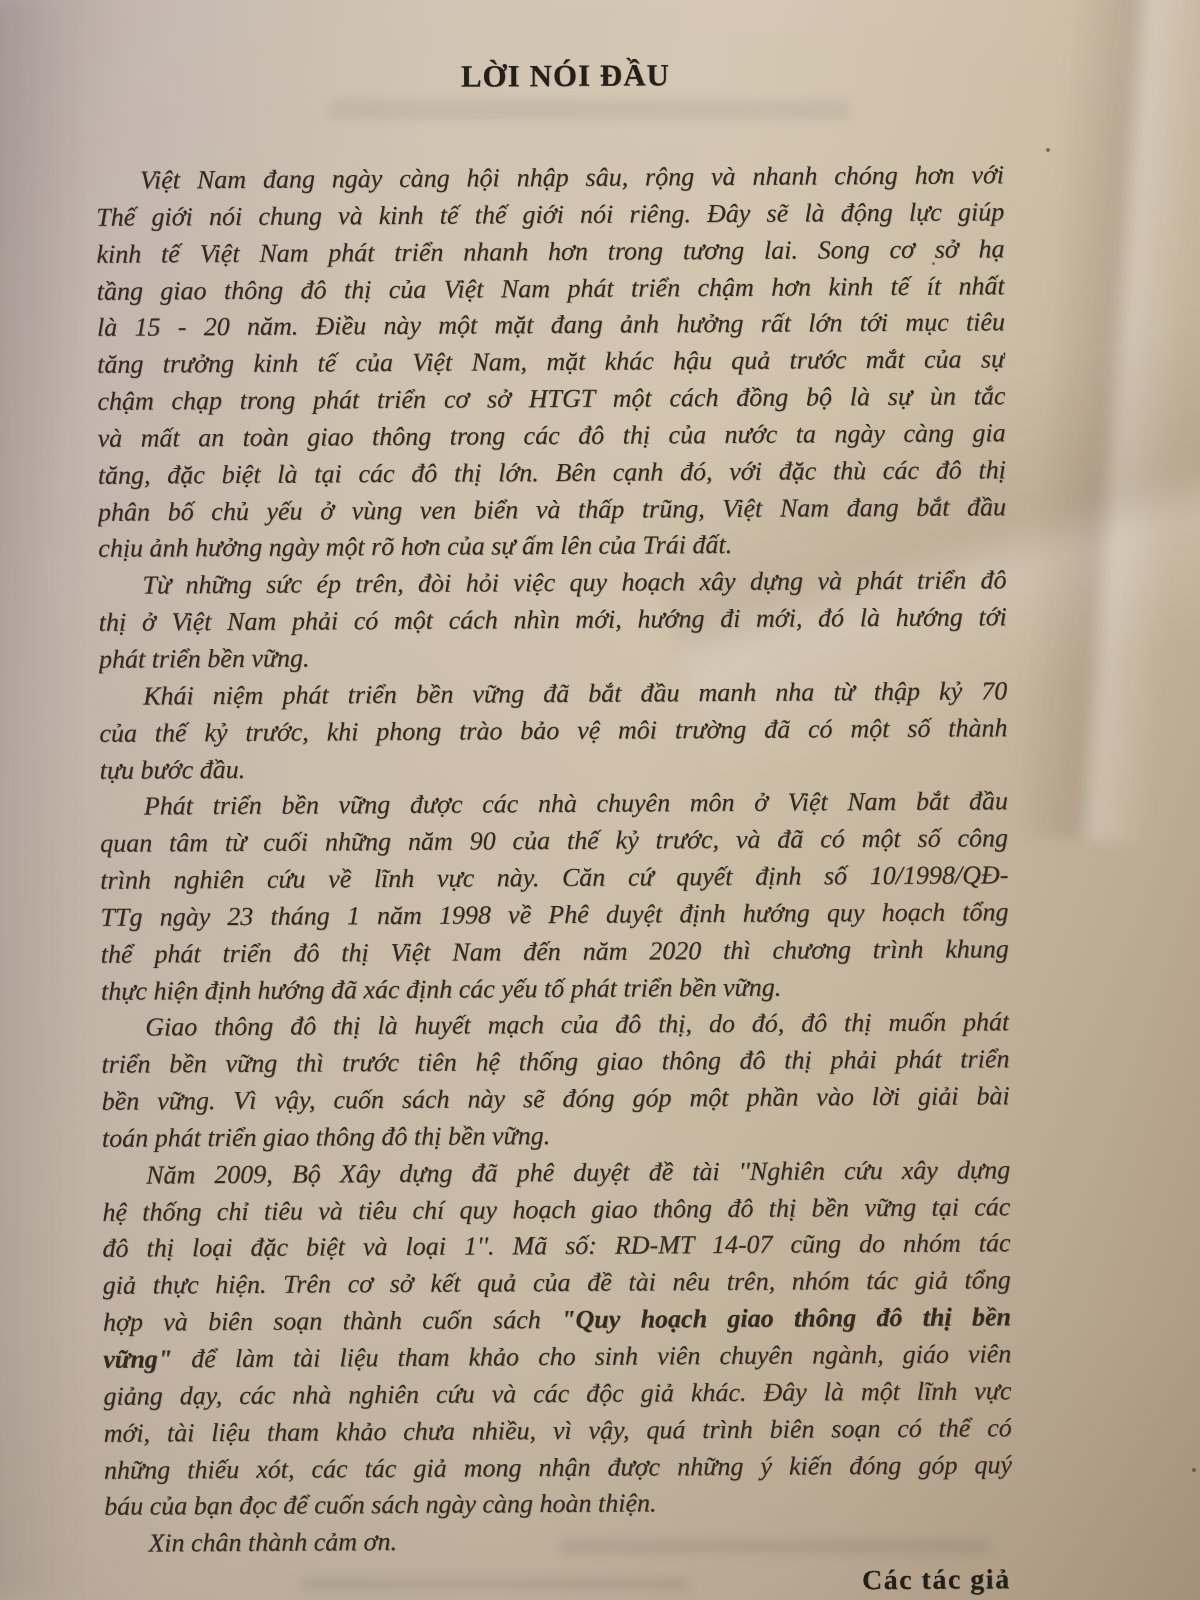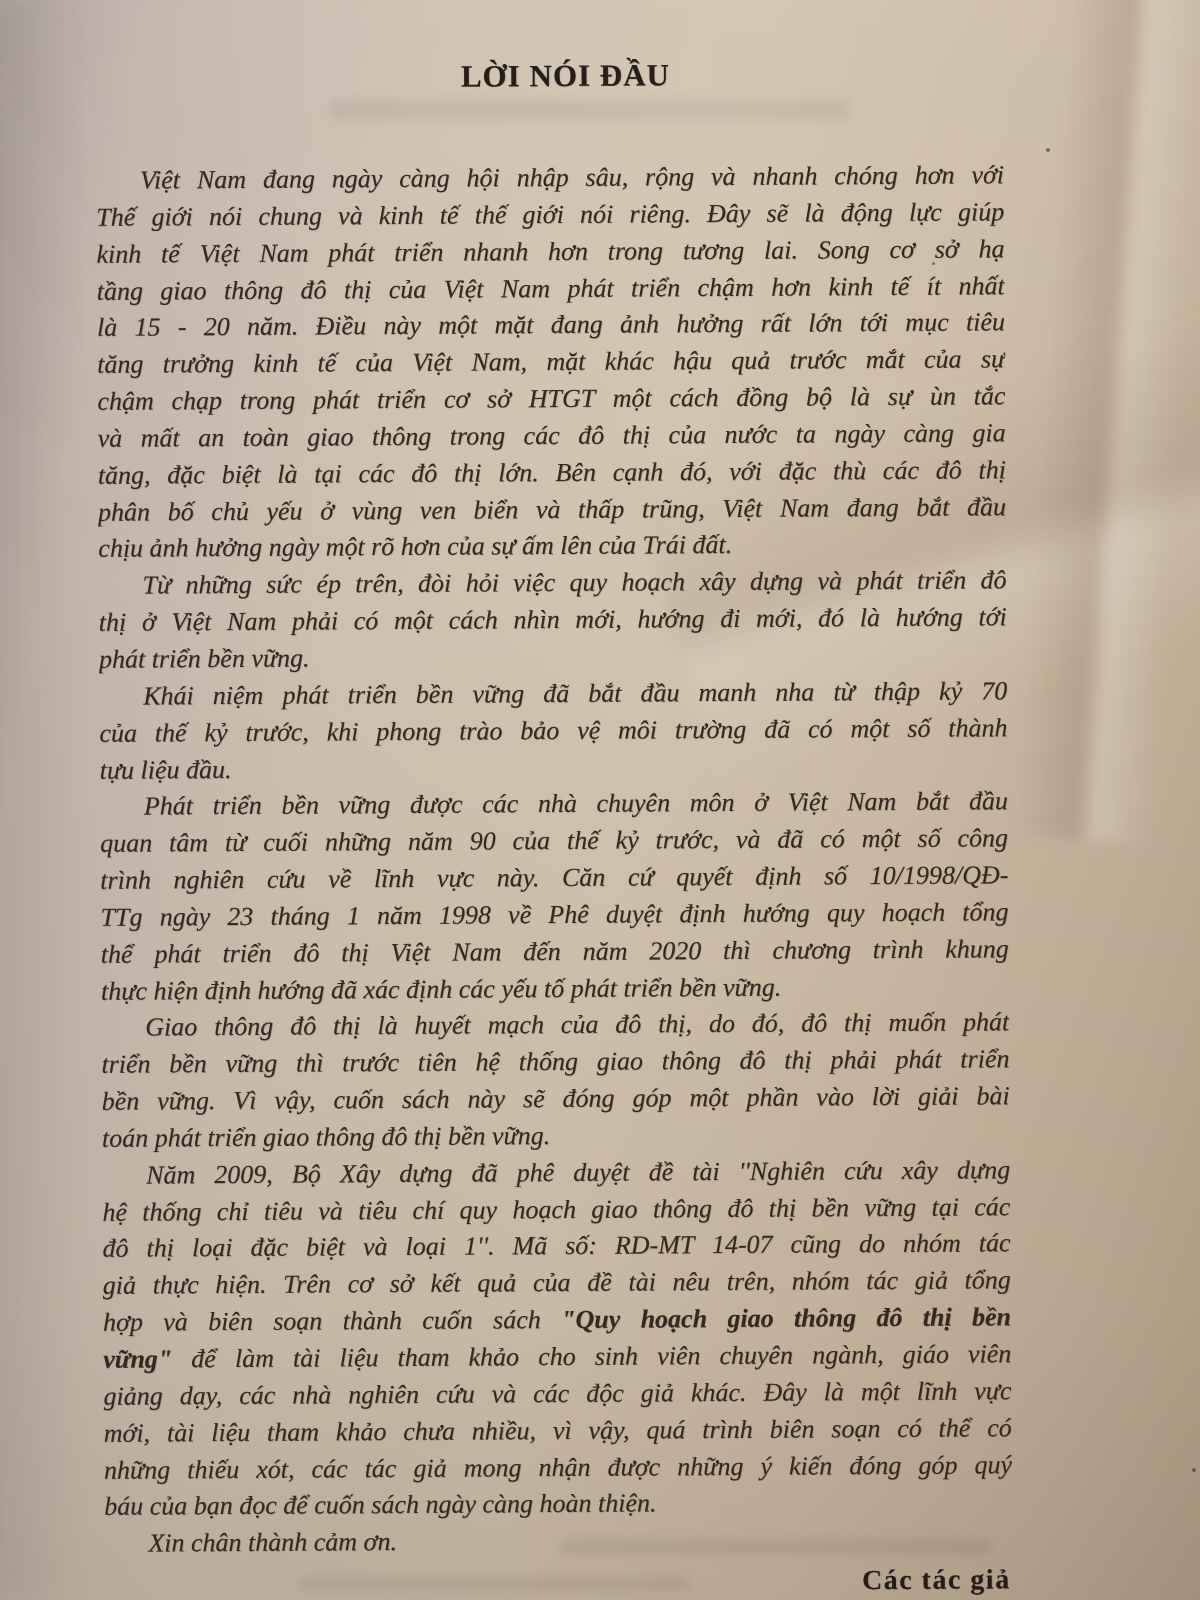--- a/index.html
+++ b/index.html
@@ -95,21 +95,21 @@
           <div class="line last"><span>chịu ảnh hưởng ngày một rõ hơn của sự ấm lên của Trái đất.</span></div>
         </div>
         <div class="para">
           <div class="line first"><span>Từ những sức ép trên, đòi hỏi việc quy hoạch xây dựng và phát triển đô</span></div>
           <div class="line"><span>thị ở Việt Nam phải có một cách nhìn mới, hướng đi mới, đó là hướng tới</span></div>
           <div class="line last"><span>phát triển bền vững.</span></div>
         </div>
         <div class="para">
           <div class="line first"><span>Khái niệm phát triển bền vững đã bắt đầu manh nha từ thập kỷ 70</span></div>
           <div class="line"><span>của thế kỷ trước, khi phong trào bảo vệ môi trường đã có một số thành</span></div>
-          <div class="line last"><span>tựu liệu đầu.</span></div>
+          <div class="line last"><span>tựu bước đầu.</span></div>
         </div>
         <div class="para">
           <div class="line first"><span>Phát triển bền vững được các nhà chuyên môn ở Việt Nam bắt đầu</span></div>
           <div class="line"><span>quan tâm từ cuối những năm 90 của thế kỷ trước, và đã có một số công</span></div>
           <div class="line"><span>trình nghiên cứu về lĩnh vực này. Căn cứ quyết định số 10/1998/QĐ-</span></div>
           <div class="line"><span>TTg ngày 23 tháng 1 năm 1998 về Phê duyệt định hướng quy hoạch tổng</span></div>
           <div class="line"><span>thể phát triển đô thị Việt Nam đến năm 2020 thì chương trình khung</span></div>
           <div class="line last"><span>thực hiện định hướng đã xác định các yếu tố phát triển bền vững.</span></div>
         </div>
         <div class="para">

